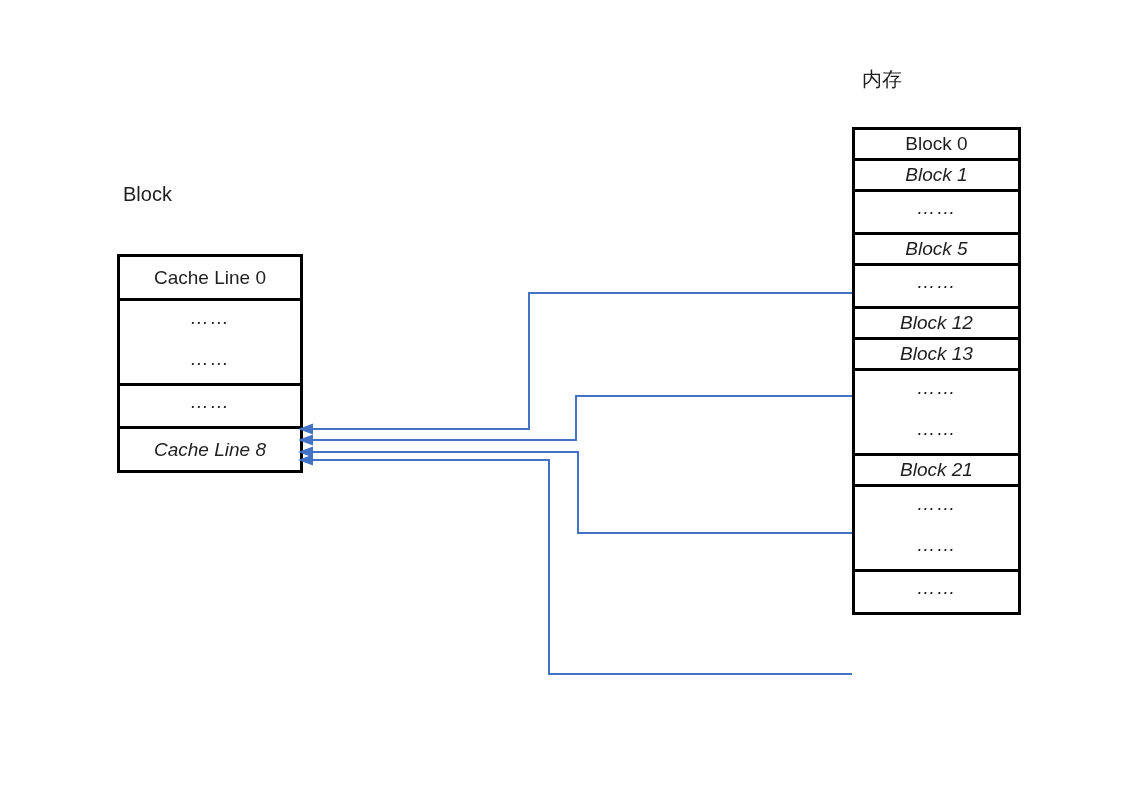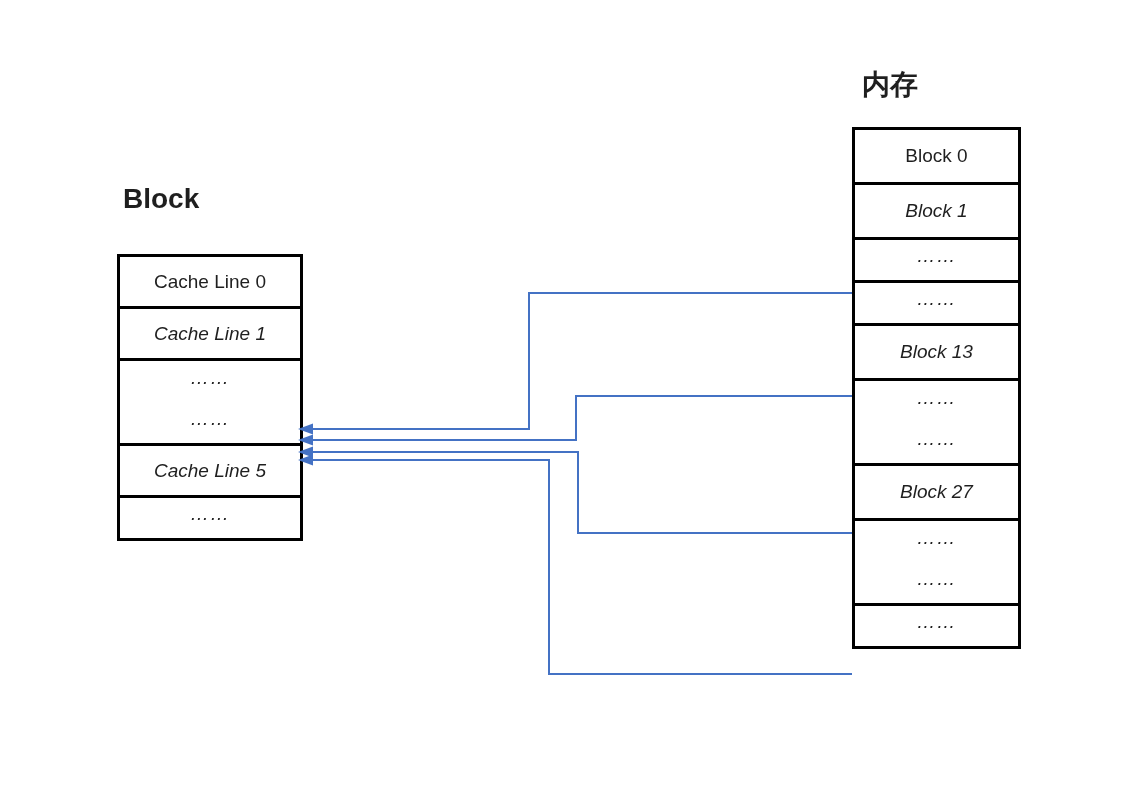--- a/index.html
+++ b/index.html
@@ -10,24 +10,23 @@
   html,body{margin:0;padding:0;background:var(--bg);}
   .canvas{
     position:relative;
     width:1142px;height:793px;
     background:var(--bg);
     font-family:"Liberation Sans","DejaVu Sans",sans-serif;
     overflow:hidden;
   }
   .title{
     position:absolute;
-    font-size:28px;
+    font-size:20px;
     color:var(--text);
     white-space:nowrap;
-    font-weight:bold;
   }
   .title.cache{left:123px;top:183px;}
   .title.memory{left:862px;top:66px;}
   .table{
     position:absolute;
     box-sizing:border-box;
     border:3px solid var(--border);
     background:var(--bg);
     display:flex;
     flex-direction:column;
@@ -38,22 +37,22 @@
     flex:none;
     display:flex;
     flex-direction:column;
     align-items:center;
     justify-content:center;
     font-size:19px;
     color:var(--text);
     white-space:nowrap;
   }
   .row + .row{border-top:3px solid var(--border);font-style:italic;}
-  .row.item{height:49px;}
-  .table.memory .row.item{height:52px;}
+  .row.item{height:41px;}
+  .table.memory .row.item{height:28px;}
   .row.dots{height:40px;}
   .row.dots2{height:82px;justify-content:space-around;}
   .row.dots span,.row.dots2 span{transform:translateY(-4px);letter-spacing:1px;}
   #connector-layer{
     position:absolute;
     left:0;top:0;
     width:1142px;height:793px;
     pointer-events:none;
   }
 </style>
@@ -61,57 +60,60 @@
 <body>
 
 <div class="canvas">
   <div class="title cache">Block</div>
   <div class="title memory">内存</div>
 
   <div class="table cache" id="cache-table">
       <div class="row item">
         <span>Cache Line 0</span>
       </div>
-      <div class="row item">
-        <span>Cache Line 1</span>
-      </div>
       <div class="row dots2">
         <span>……</span>
         <span>……</span>
       </div>
-      <div class="row item">
-        <span>Cache Line 5</span>
-      </div>
       <div class="row dots">
         <span>……</span>
+      </div>
+      <div class="row item">
+        <span>Cache Line 8</span>
       </div>
     </div>
 
   <div class="table memory" id="memory-table">
       <div class="row item">
         <span>Block 0</span>
       </div>
       <div class="row item">
         <span>Block 1</span>
       </div>
       <div class="row dots">
         <span>……</span>
       </div>
+      <div class="row item">
+        <span>Block 5</span>
+      </div>
       <div class="row dots">
         <span>……</span>
+      </div>
+      <div class="row item">
+        <span>Block 12</span>
       </div>
       <div class="row item">
         <span>Block 13</span>
       </div>
       <div class="row dots2">
         <span>……</span>
         <span>……</span>
       </div>
       <div class="row item">
-        <span>Block 27</span>
+        <span>Block 21</span>
       </div>
       <div class="row dots2">
         <span>……</span>
         <span>……</span>
       </div>
       <div class="row dots">
         <span>……</span>
       </div>
     </div>
 

